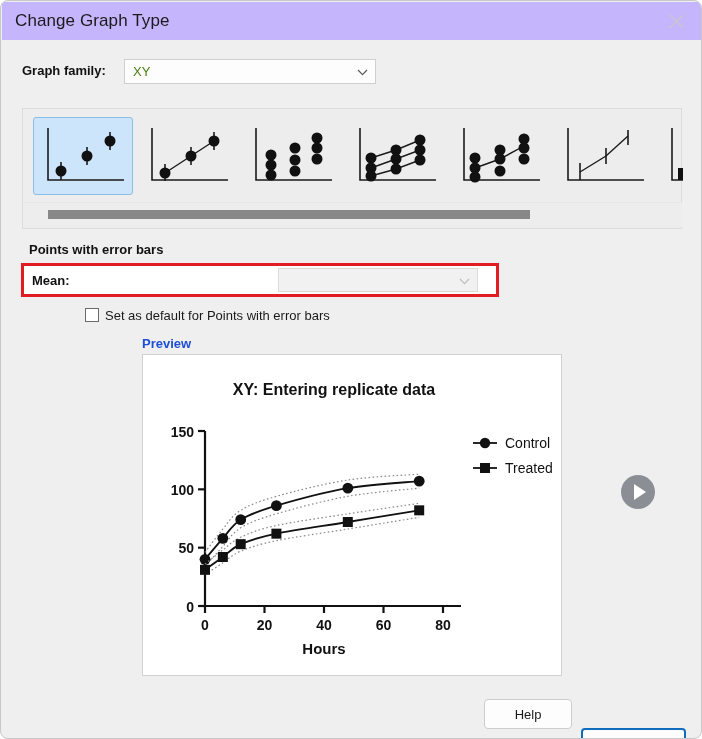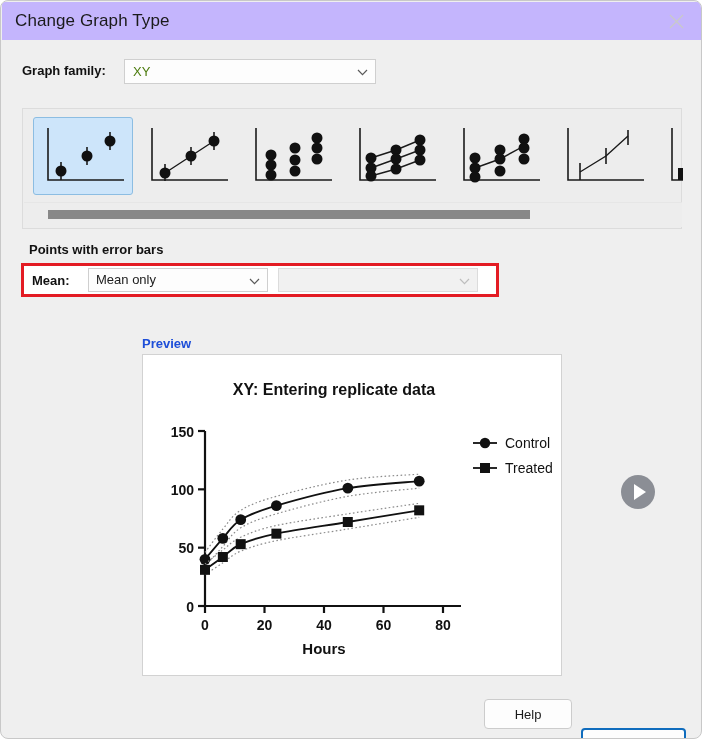--- a/index.html
+++ b/index.html
@@ -353,38 +353,34 @@
       <div id="hscroll-thumb"></div>
     </div>
   </div>
 
   <div id="group-title">Points with error bars</div>
 
   <div id="highlight-box"></div>
 
   <div id="plot-label">Mean:</div>
 
-  <div id="plot-select">
-    <div id="plot-value">Mean only</div>
-    <div class="chev">
-      <svg width="11" height="7" viewBox="0 0 11 7">
-        <path d="M1 1 L5.5 5.6 L10 1" stroke="#5a5a5a" stroke-width="1.2" fill="none"></path>
-      </svg>
-    </div>
-  </div>
 
   <div id="plot-select2">
     <div class="hidden-txt"></div>
     <div class="chev">
       <svg width="11" height="7" viewBox="0 0 11 7">
         <path d="M1 1 L5.5 5.6 L10 1" stroke="#bdbdbd" stroke-width="1.2" fill="none"></path>
       </svg>
     </div>
   </div>
 
+  <div id="default-row">
+    <div id="default-box"></div>
+    <div id="default-text">Set as default for Points with error bars</div>
+  </div>
 
   <div id="preview-label">Preview</div>
   <div id="preview-box">
     <svg id="preview-svg" width="418" height="320" viewBox="0 0 418 320">
         <text x="191" y="40" text-anchor="middle" font-family="&quot;Liberation Sans&quot;, sans-serif" font-size="16" font-weight="bold" fill="#111">XY: Entering replicate data</text>
         <line x1="62" y1="76" x2="62" y2="251" stroke="#111" stroke-width="2.2"></line>
         <line x1="62" y1="251" x2="318" y2="251" stroke="#111" stroke-width="2.2"></line>
         <line x1="55" y1="251" x2="62" y2="251" stroke="#111" stroke-width="2.2"></line>
         <text x="51" y="256.5" text-anchor="end" font-family="&quot;Liberation Sans&quot;, sans-serif" font-size="14" font-weight="bold" fill="#111">0</text>
         <line x1="55" y1="192.66666666666669" x2="62" y2="192.66666666666669" stroke="#111" stroke-width="2.2"></line>

